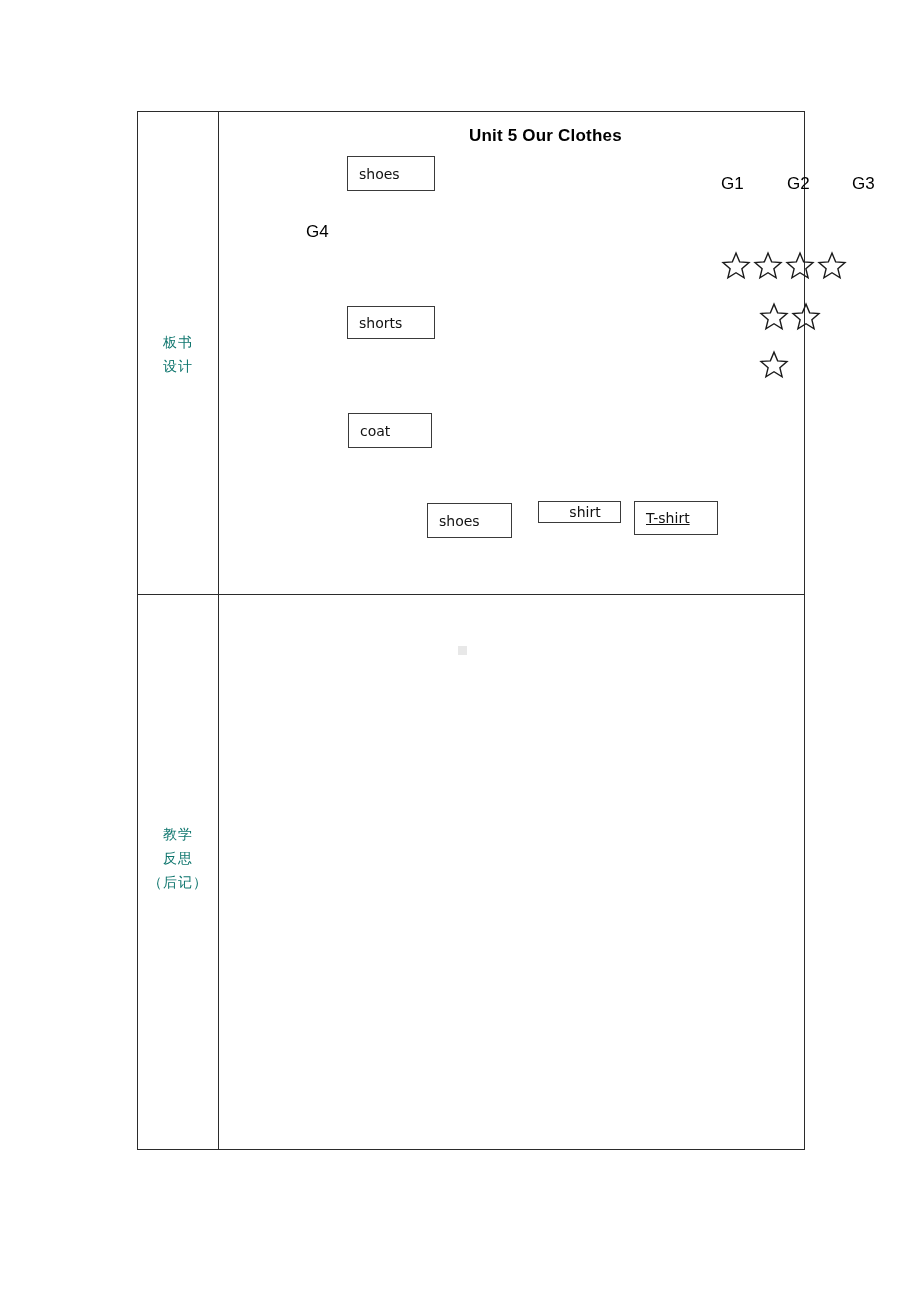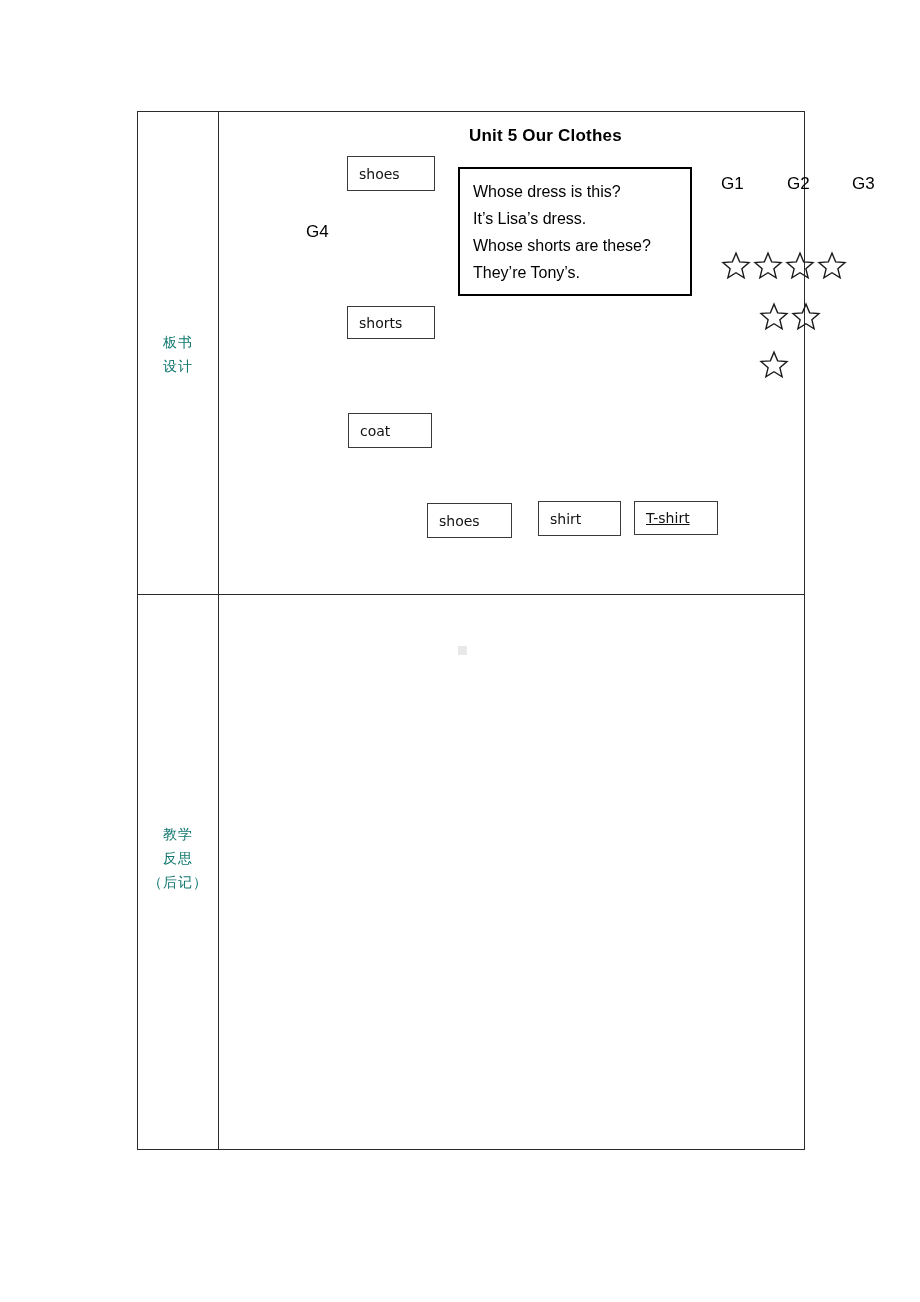--- a/index.html
+++ b/index.html
@@ -105,21 +105,21 @@
     font-family: "DejaVu Sans", sans-serif;
     font-size: 14px;
     color: #111;
     padding-left: 11px;
     white-space: nowrap;
   }
   .wc-shoes   { left: 128px; top: 44px;  width: 88px; height: 35px; }
   .wc-shorts  { left: 128px; top: 194px; width: 88px; height: 33px; }
   .wc-coat    { left: 129px; top: 301px; width: 84px; height: 35px; }
   .wc-dress   { left: 208px; top: 391px; width: 85px; height: 35px; }
-  .wc-shirt   { left: 319px; top: 389px; width: 83px; height: 35px; }
+  .wc-shirt   { left: 319px; top: 389px; width: 83px; height: 22px; justify-content: center; }
   .wc-tshirt  { left: 415px; top: 389px; width: 84px; height: 34px; text-decoration: underline; }
 
   
   .dialogue-box {
     position: absolute;
     left: 239px;
     top: 55px;
     width: 234px;
     height: 129px;
     border: 2px solid #000000;
@@ -224,26 +224,20 @@
       </div>
 
       <div class="word-card wc-shirt">
         <span>shirt</span>
       </div>
 
       <div class="word-card wc-tshirt">
         <span>T-shirt</span>
       </div>
 
-      <div class="dialogue-box">
-        <div class="dialogue-line">Whose dress is this?</div>
-        <div class="dialogue-line">It’s Lisa’s dress.</div>
-        <div class="dialogue-line">Whose shorts are these?</div>
-        <div class="dialogue-line">They’re Tony’s.</div>
-      </div>
 
       <div class="group-label gl-g4">G4</div>
       <div class="group-label gl-g1">G1</div>
       <div class="group-label gl-g2">G2</div>
       <div class="group-label gl-g3">G3</div>
 
       <div class="star-row sr-1">
           <span class="star-icon">
             <svg viewBox="0 0 24 23" width="30" height="29" aria-hidden="true">
               <path d="M12 1.6 L14.9 8.6 L22.4 9.1 L16.7 14.0 L18.5 21.3 L12 17.3 L5.5 21.3 L7.3 14.0 L1.6 9.1 L9.1 8.6 Z" fill="none" stroke="#1a1a1a" stroke-width="1.1" stroke-linejoin="miter"></path>

